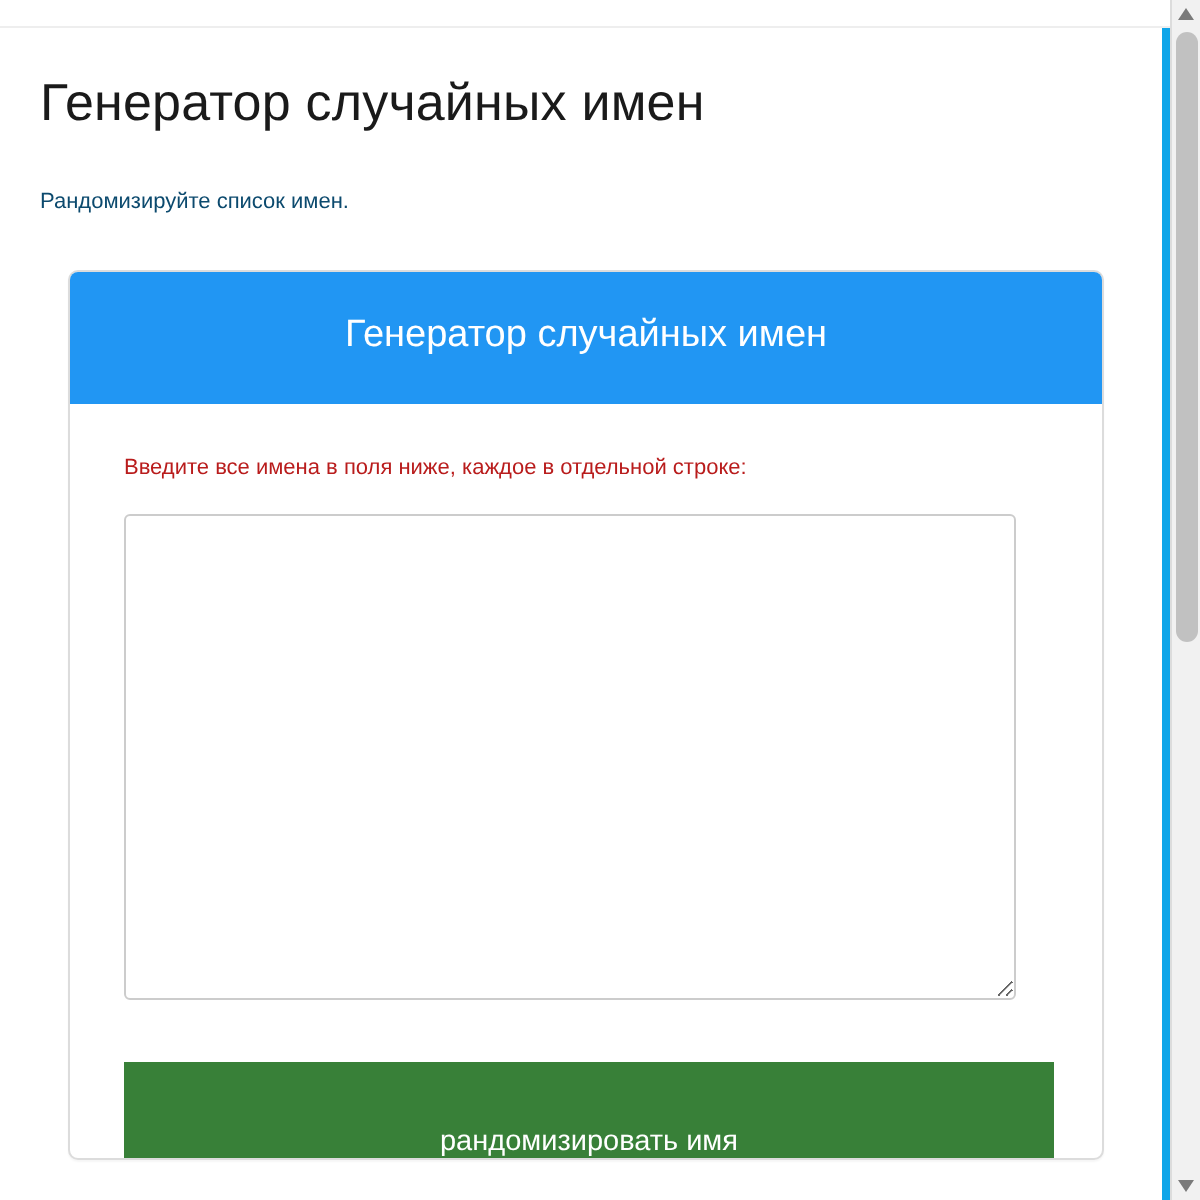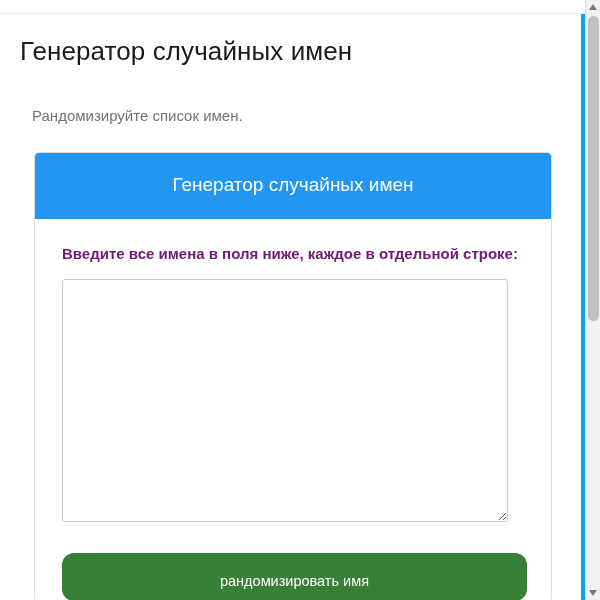--- a/index.html
+++ b/index.html
@@ -36,24 +36,24 @@
   }
   .page-title {
     margin: 0;
     padding-top: 22px;
     font-size: 26px;
     font-weight: normal;
     color: #1a1a1a;
     letter-spacing: 0.1px;
   }
   .page-subtitle {
-    margin: 12px;
+    margin: 0;
     padding-top: 28px;
-    font-size: 15px;
-    color: #737373;
+    font-size: 11px;
+    color: #0c4a6e;
   }
   .card {
     margin-top: 28px;
     margin-left: 14px;
     margin-right: 9px;
     border: 1px solid #dcdcdc;
     border-radius: 5px;
     background: #ffffff;
     box-shadow: 0 1px 1px rgba(0,0,0,0.04);
     overflow: hidden;
@@ -63,23 +63,23 @@
     color: #ffffff;
     text-align: center;
     font-size: 19px;
     padding: 22px 10px 23px 10px;
     line-height: 1.1;
   }
   .card-body {
     padding: 26px 27px 0 27px;
   }
   .field-label {
-    font-size: 15px;
-    font-weight: bold;
-    color: #701a75;
+    font-size: 11px;
+    font-weight: normal;
+    color: #b91c1c;
     display: block;
     margin-bottom: 17px;
   }
   .names-textarea {
     display: block;
     width: 446px;
     height: 243px;
     border: 1px solid #cccccc;
     border-radius: 3px;
     background: #ffffff;
@@ -92,26 +92,26 @@
     outline: none;
   }
   .randomize-button {
     display: block;
     margin: 31px auto 0 auto;
     width: 465px;
     height: 48px;
     background: #388038;
     color: #ffffff;
     border: none;
-    border-radius: 12px;
+    border-radius: 0;
     font-size: 14.5px;
     font-family: "Liberation Sans", sans-serif;
     cursor: pointer;
     line-height: 48px;
-    padding: 4px;
+    padding: 16px;
     text-align: center;
   }
   
   .scrollbar {
     position: absolute;
     right: 0;
     top: 0;
     width: 15px;
     height: 600px;
     background: #f1f1f1;

